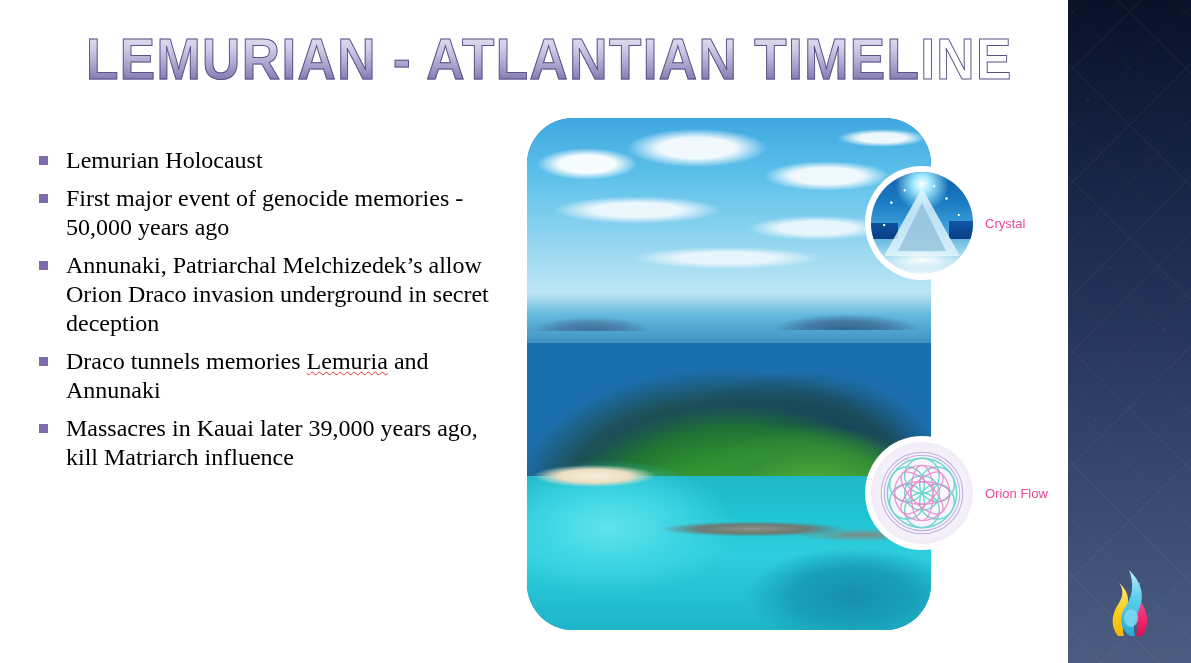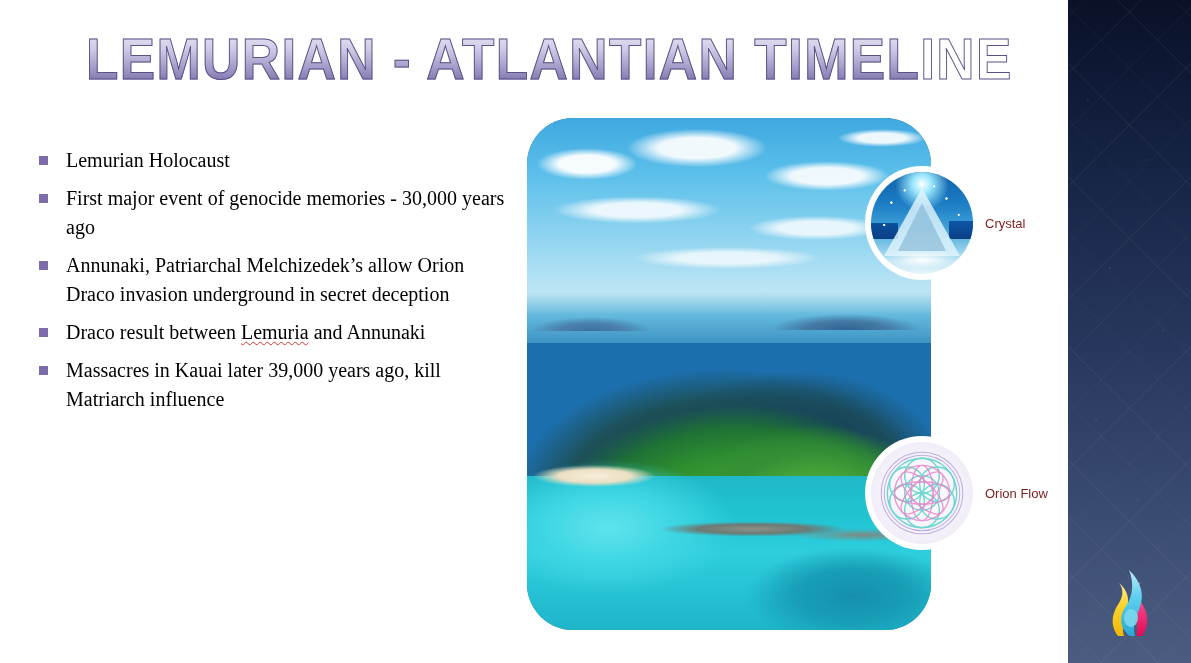--- a/index.html
+++ b/index.html
@@ -105,21 +105,21 @@
   .bullets {
     position: absolute;
     left: 34px;
     top: 146px;
     width: 480px;
   }
   .bullet-item {
     position: relative;
     padding-left: 32px;
     margin-bottom: 9px;
-    font-size: 20px;
+    font-size: 24px;
     line-height: 29px;
     color: #000000;
   }
   .bullet-marker {
     position: absolute;
     left: 5px;
     top: 10px;
     width: 9px;
     height: 9px;
     background: #7e6bab;
@@ -241,21 +241,21 @@
     overflow: hidden;
     position: relative;
   }
   .callout-label {
     position: absolute;
     left: 120px;
     top: 50%;
     transform: translateY(-50%);
     font-family: "Liberation Sans", "DejaVu Sans", sans-serif;
     font-size: 13px;
-    color: #7f1d1d;
+    color: #ec4899;
     white-space: nowrap;
   }
 
   #callout-0 { left: 865px; top: 166px; }
   #callout-1 { left: 865px; top: 301px; }
   #callout-2 { left: 865px; top: 436px; }
 
   
   .art-crystal {
     position: absolute; inset: 0;
@@ -369,31 +369,31 @@
 
   <div class="bullets">
 
     <div class="bullet-item">
       <span class="bullet-marker"></span>
       <span class="bullet-text">Lemurian Holocaust</span>
     </div>
 
     <div class="bullet-item">
       <span class="bullet-marker"></span>
-      <span class="bullet-text">First major event of genocide memories - 30,000 years ago</span>
+      <span class="bullet-text">First major event of genocide memories - 50,000 years ago</span>
     </div>
 
     <div class="bullet-item">
       <span class="bullet-marker"></span>
       <span class="bullet-text">Annunaki, Patriarchal Melchizedek’s allow Orion Draco invasion underground in secret deception</span>
     </div>
 
     <div class="bullet-item">
       <span class="bullet-marker"></span>
-      <span class="bullet-text"><span>Draco result between </span><span class="misspelled">Lemuria</span><span> and Annunaki</span></span>
+      <span class="bullet-text"><span>Draco tunnels memories </span><span class="misspelled">Lemuria</span><span> and Annunaki</span></span>
     </div>
 
 
     <div class="bullet-item">
       <span class="bullet-marker"></span>
       <span class="bullet-text">Massacres in Kauai later 39,000 years ago, kill Matriarch influence</span>
     </div>
 
   </div>
 

